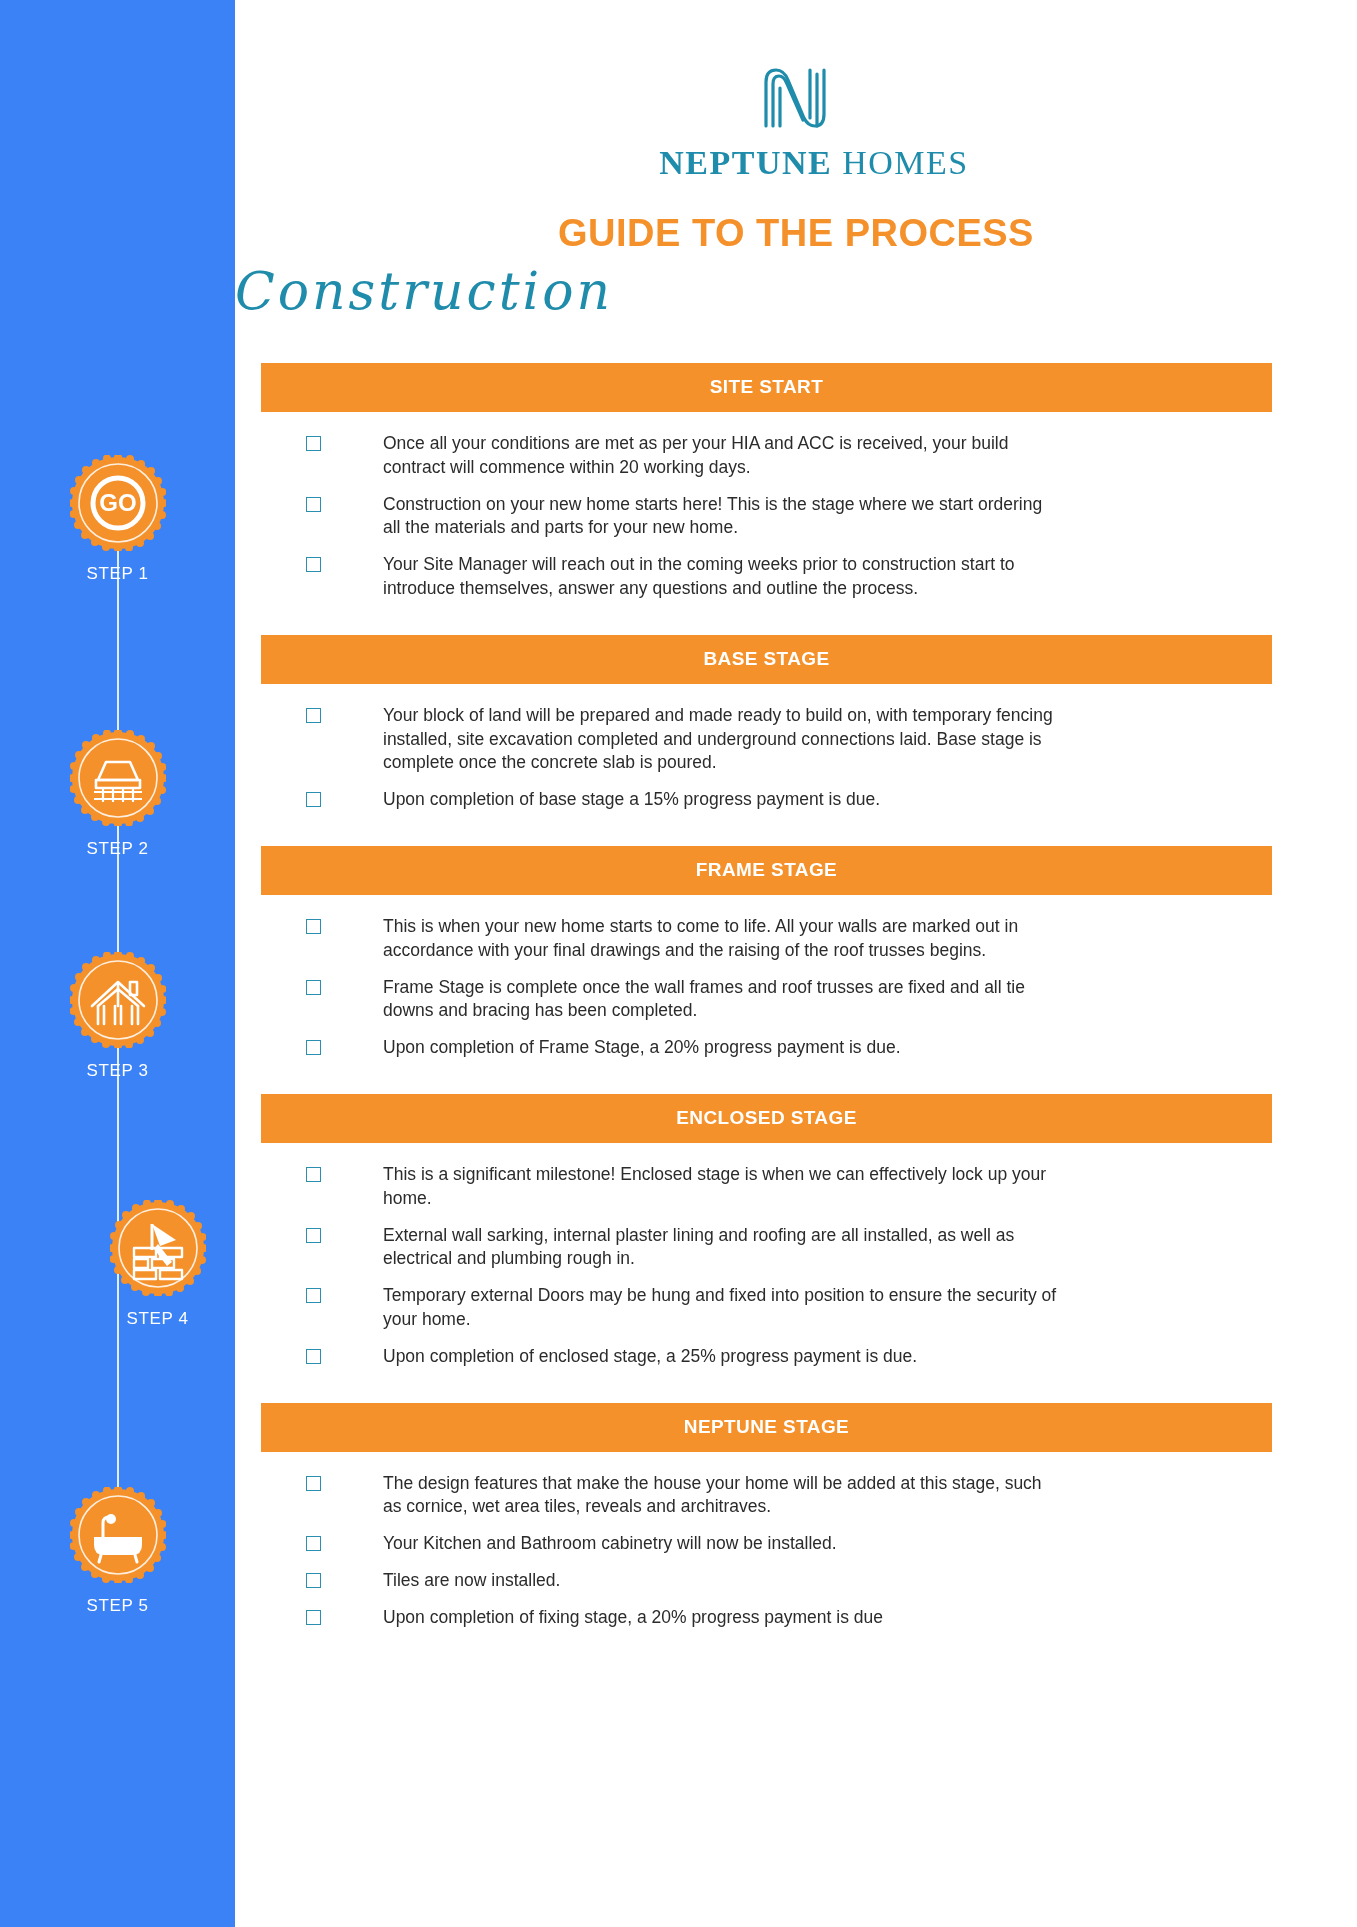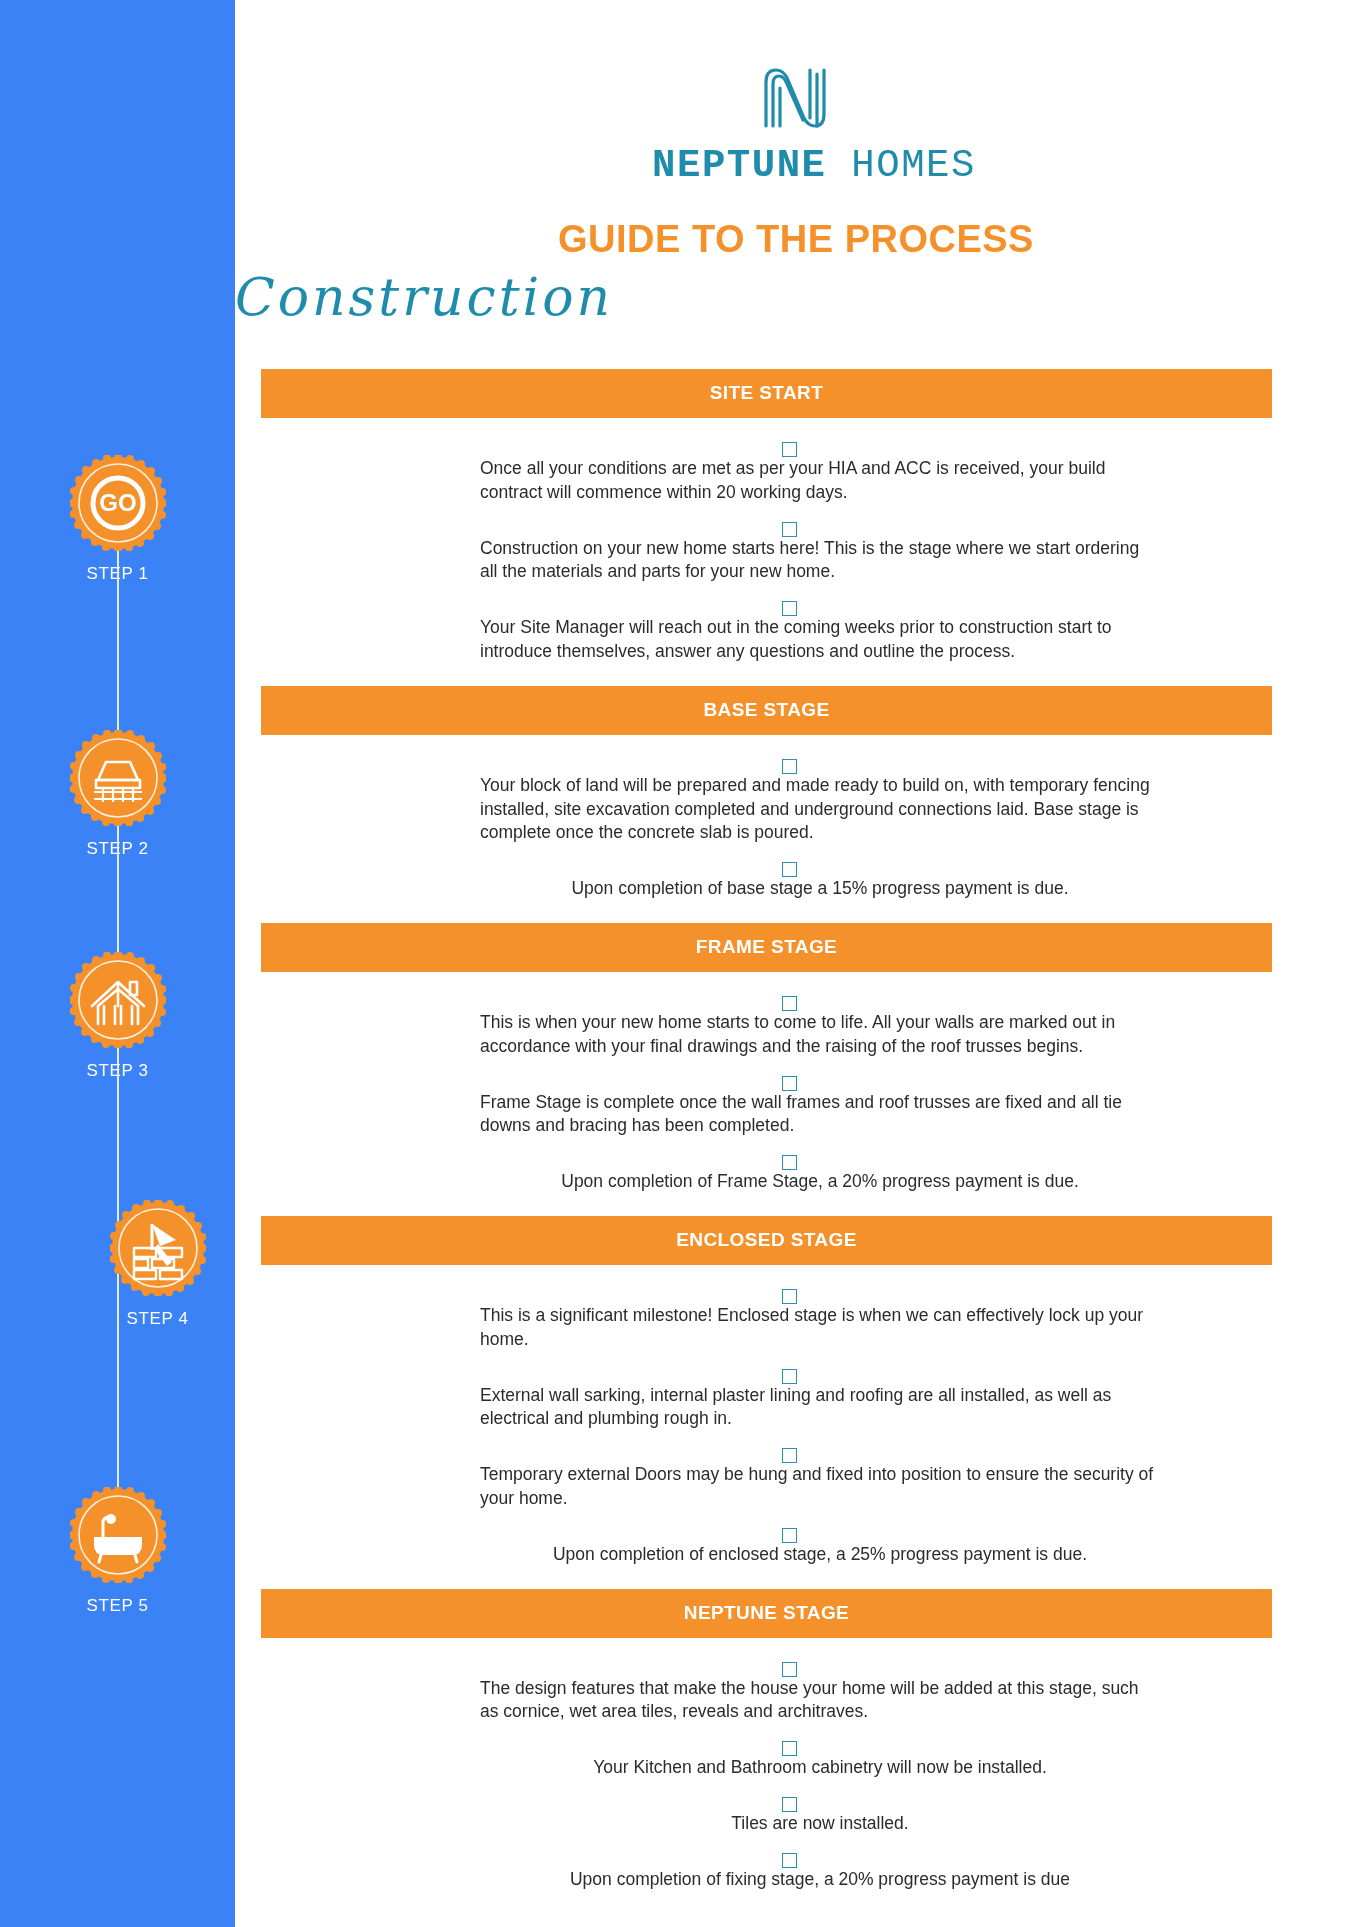--- a/index.html
+++ b/index.html
@@ -74,24 +74,24 @@
     height: 1927px;
   }
 
   .brand {
     text-align: center;
     padding-top: 64px;
   }
   .brand-mark { margin: 0 auto; display: block; }
   .brand-name {
     margin-top: 14px;
-    font-size: 39px;
+    font-size: 34px;
     letter-spacing: 1.5px;
     color: #1f8cab;
-    font-family: Liberation Mono, monospace;
+    font-family: Liberation Serif, serif;
     margin-left: 36px;
   }
   .brand-name .b-bold { font-weight: bold; }
   .brand-name .b-light { font-weight: normal; }
 
   .doc-title {
     margin-top: 30px;
     text-align: center;
     font-size: 38px;
     font-weight: bold;
@@ -109,41 +109,40 @@
     font-style: italic;
     letter-spacing: 3px;
   }
 
   .sections {
     margin-top: 42px;
     padding-left: 26px;
     padding-right: 85px;
   }
 
-  .section { margin-bottom: 4px; }
+  .section { margin-bottom: 16px; }
 
   .section-header {
     background: #f4912b;
     color: #ffffff;
     text-align: center;
     font-size: 19px;
     font-weight: bold;
     letter-spacing: .4px;
     padding: 13px 0 14px;
   }
 
   .section-items {
     padding: 20px 0 18px 45px;
   }
 
   .item {
     display: flex;
-    align-items: center;
+    align-items: flex-start;
     margin-bottom: 13px;
-    flex-direction: column;
   }
   .item:last-child { margin-bottom: 0; }
 
   .checkbox {
     flex: 0 0 auto;
     width: 15px;
     height: 15px;
     border: 1.5px solid #2a8fb0;
     background: #ffffff;
     margin-top: 4px;

